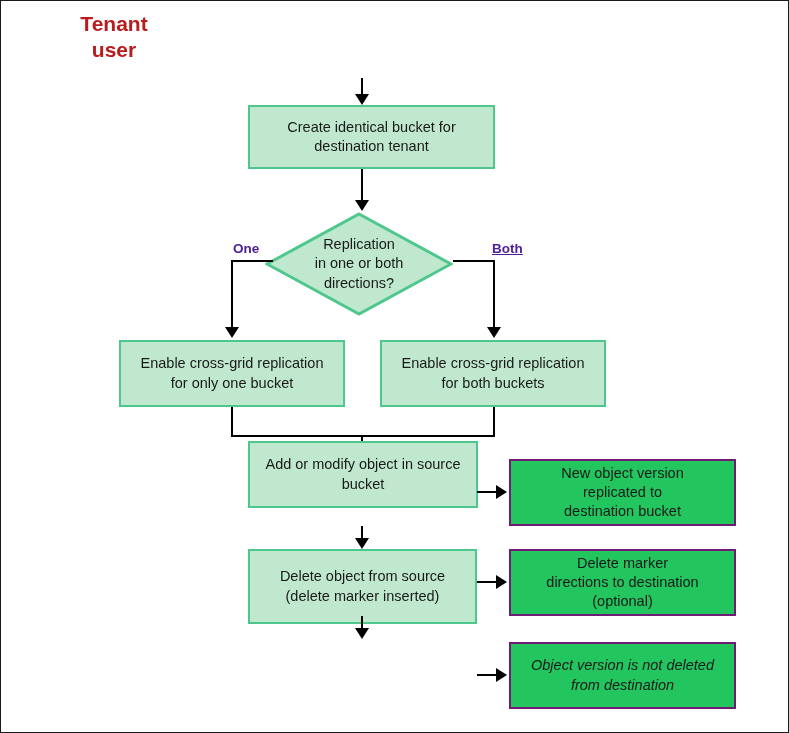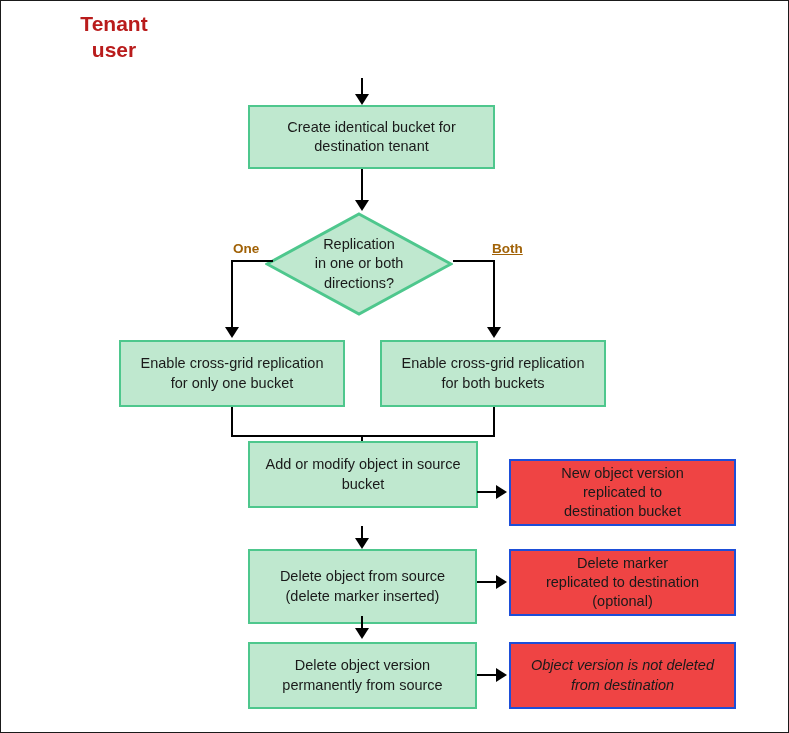--- a/index.html
+++ b/index.html
@@ -47,22 +47,22 @@
     color: #1a1a1a;
     line-height: 1.32;
     white-space: pre-line;
     padding: 2px 6px;
   }
   .node.process {
     background: #bfe8cf;
     border: 2px solid #4ec78d;
   }
   .node.result {
-    background: #ef4444;
-    border: 2px solid #1d4ed8;
+    background: #22c55e;
+    border: 2px solid #701a75;
   }
 
   
   .decision {
     position: absolute;
     box-sizing: border-box;
   }
   .decision .shape {
     position: absolute;
     inset: 0;
@@ -101,21 +101,21 @@
   .arrowhead.right {
     border-top: 7px solid transparent;
     border-bottom: 7px solid transparent;
     border-left: 11px solid #000000;
   }
 
   .branch-label {
     position: absolute;
     font-size: 13.5px;
     font-weight: bold;
-    color: #a16207;
+    color: #4c1d95;
     white-space: nowrap;
   }
 </style>
 </head>
 <body>
 
 <div id="canvas">
 
   <div class="lane-title">Tenant
 user</div>
@@ -174,28 +174,26 @@
   <div class="conn v" style="left:360px; top:525px; height:20px;"></div>
   <div class="arrowhead down" style="left:354px; top:537px;"></div>
 
   <div class="node process" style="left:247px; top:548px; width:229px; height:75px;">Delete object from source
 (delete marker inserted)</div>
 
   <div class="conn h" style="left:476px; top:580px; width:23px;"></div>
   <div class="arrowhead right" style="left:495px; top:574px;"></div>
 
   <div class="node result" style="left:508px; top:548px; width:227px; height:67px;">Delete marker
-replicated to destination
+directions to destination
 (optional)</div>
 
   <div class="conn v" style="left:360px; top:615px; height:20px;"></div>
   <div class="arrowhead down" style="left:354px; top:627px;"></div>
 
-  <div class="node process" style="left:247px; top:641px; width:229px; height:67px;">Delete object version
-permanently from source</div>
 
   <div class="conn h" style="left:476px; top:673px; width:23px;"></div>
   <div class="arrowhead right" style="left:495px; top:667px;"></div>
 
   <div class="node result" style="left:508px; top:641px; width:227px; height:67px;font-style:italic;">Object version is not deleted
 from destination</div>
 
 </div>
 
 </body></html>

